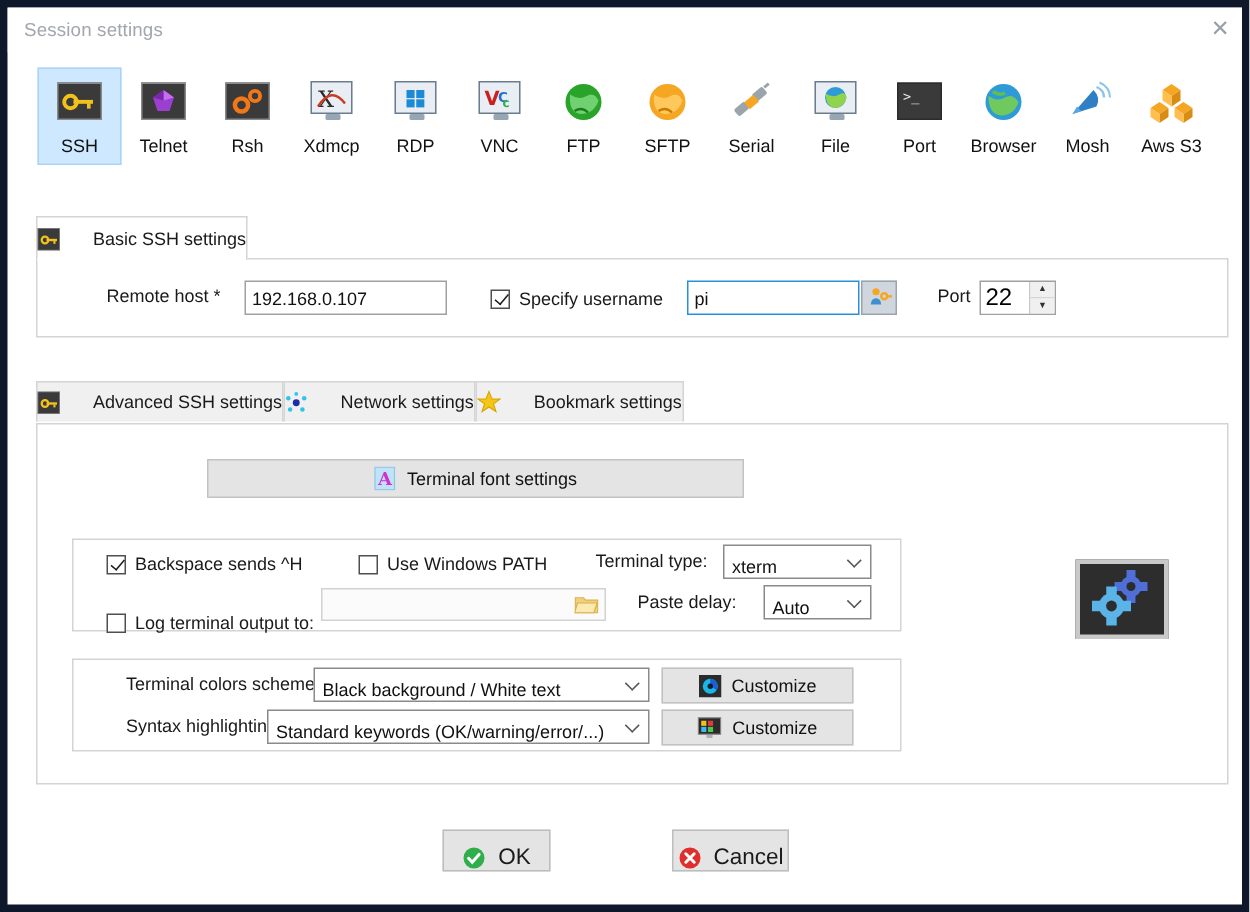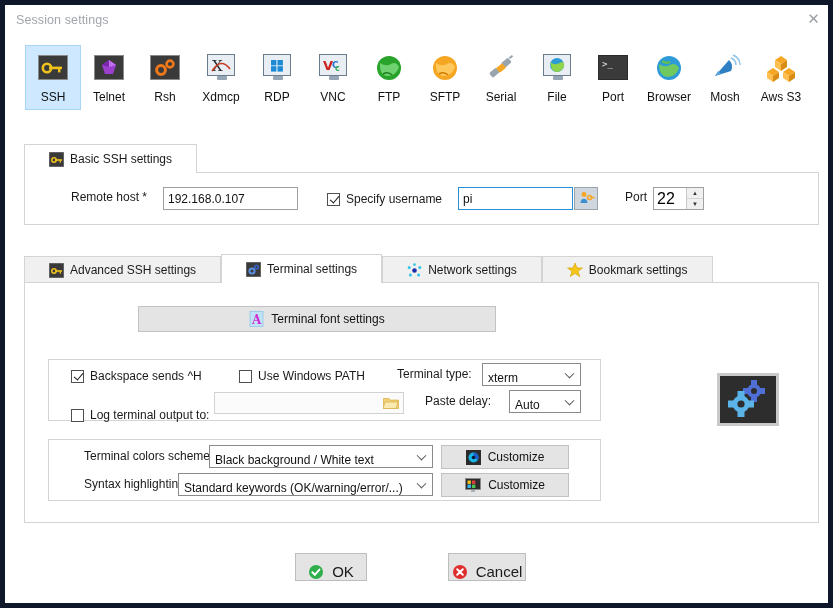--- a/index.html
+++ b/index.html
@@ -92,22 +92,22 @@
   .group {
     position: absolute;
     border: 1px solid #d4d4d4;
     background: #ffffff;
   }
 
   
   .tabstrip { position: absolute; display: flex; align-items: flex-end; }
   .tab {
     height: 27px;
-    display: flex; align-items: center; gap: 6px;
-    padding: 0 24px;
+    display: flex; align-items: center; gap: 22px;
+    padding: 0 0;
     font-size: 12px;
     background: #f0f0f0;
     border: 1px solid #d4d4d4;
     border-bottom: none;
     color: #1a1a1a;
     white-space: nowrap;
     position: relative;
   }
   .tab.active {
     background: #ffffff;
@@ -440,30 +440,20 @@
         <svg width="15" height="15" viewBox="0 0 15 15">
           <rect width="15" height="15" fill="#3a3a3a" stroke="#8a8a8a" stroke-width="1"></rect>
           <circle cx="5" cy="8" r="2.2" fill="none" stroke="#f2c21c" stroke-width="1.5"></circle>
           <rect x="6" y="7.2" width="7" height="1.6" fill="#f2c21c"></rect>
           <rect x="10.6" y="8.6" width="1.4" height="2" fill="#f2c21c"></rect>
         </svg>
       </span>
       <span>Advanced SSH settings</span>
     </div>
 
-    <div class="tab active">
-      <span class="ico" style="width:15px;height:15px">
-        <svg width="15" height="15" viewBox="0 0 15 15">
-          <rect width="15" height="15" fill="#3a3a3a" stroke="#8a8a8a" stroke-width="1"></rect>
-          <circle cx="6" cy="9" r="2.6" fill="none" stroke="#5a8fe0" stroke-width="2"></circle>
-          <circle cx="10.5" cy="5" r="1.8" fill="none" stroke="#3a62c4" stroke-width="1.6"></circle>
-        </svg>
-      </span>
-      <span>Terminal settings</span>
-    </div>
 
     <div class="tab">
       <span class="ico" style="width:15px;height:15px">
         <svg width="15" height="15" viewBox="0 0 15 15">
           <circle cx="7.5" cy="7.5" r="2.3" fill="#1d2fa8"></circle>
           <circle cx="2.2" cy="4.5" r="1.5" fill="#2ec5e8"></circle>
           <circle cx="12.8" cy="4.5" r="1.5" fill="#2ec5e8"></circle>
           <circle cx="3.4" cy="12" r="1.5" fill="#2ec5e8"></circle>
           <circle cx="11.6" cy="12" r="1.5" fill="#2ec5e8"></circle>
           <circle cx="7.5" cy="1.6" r="1.3" fill="#2ec5e8"></circle>

